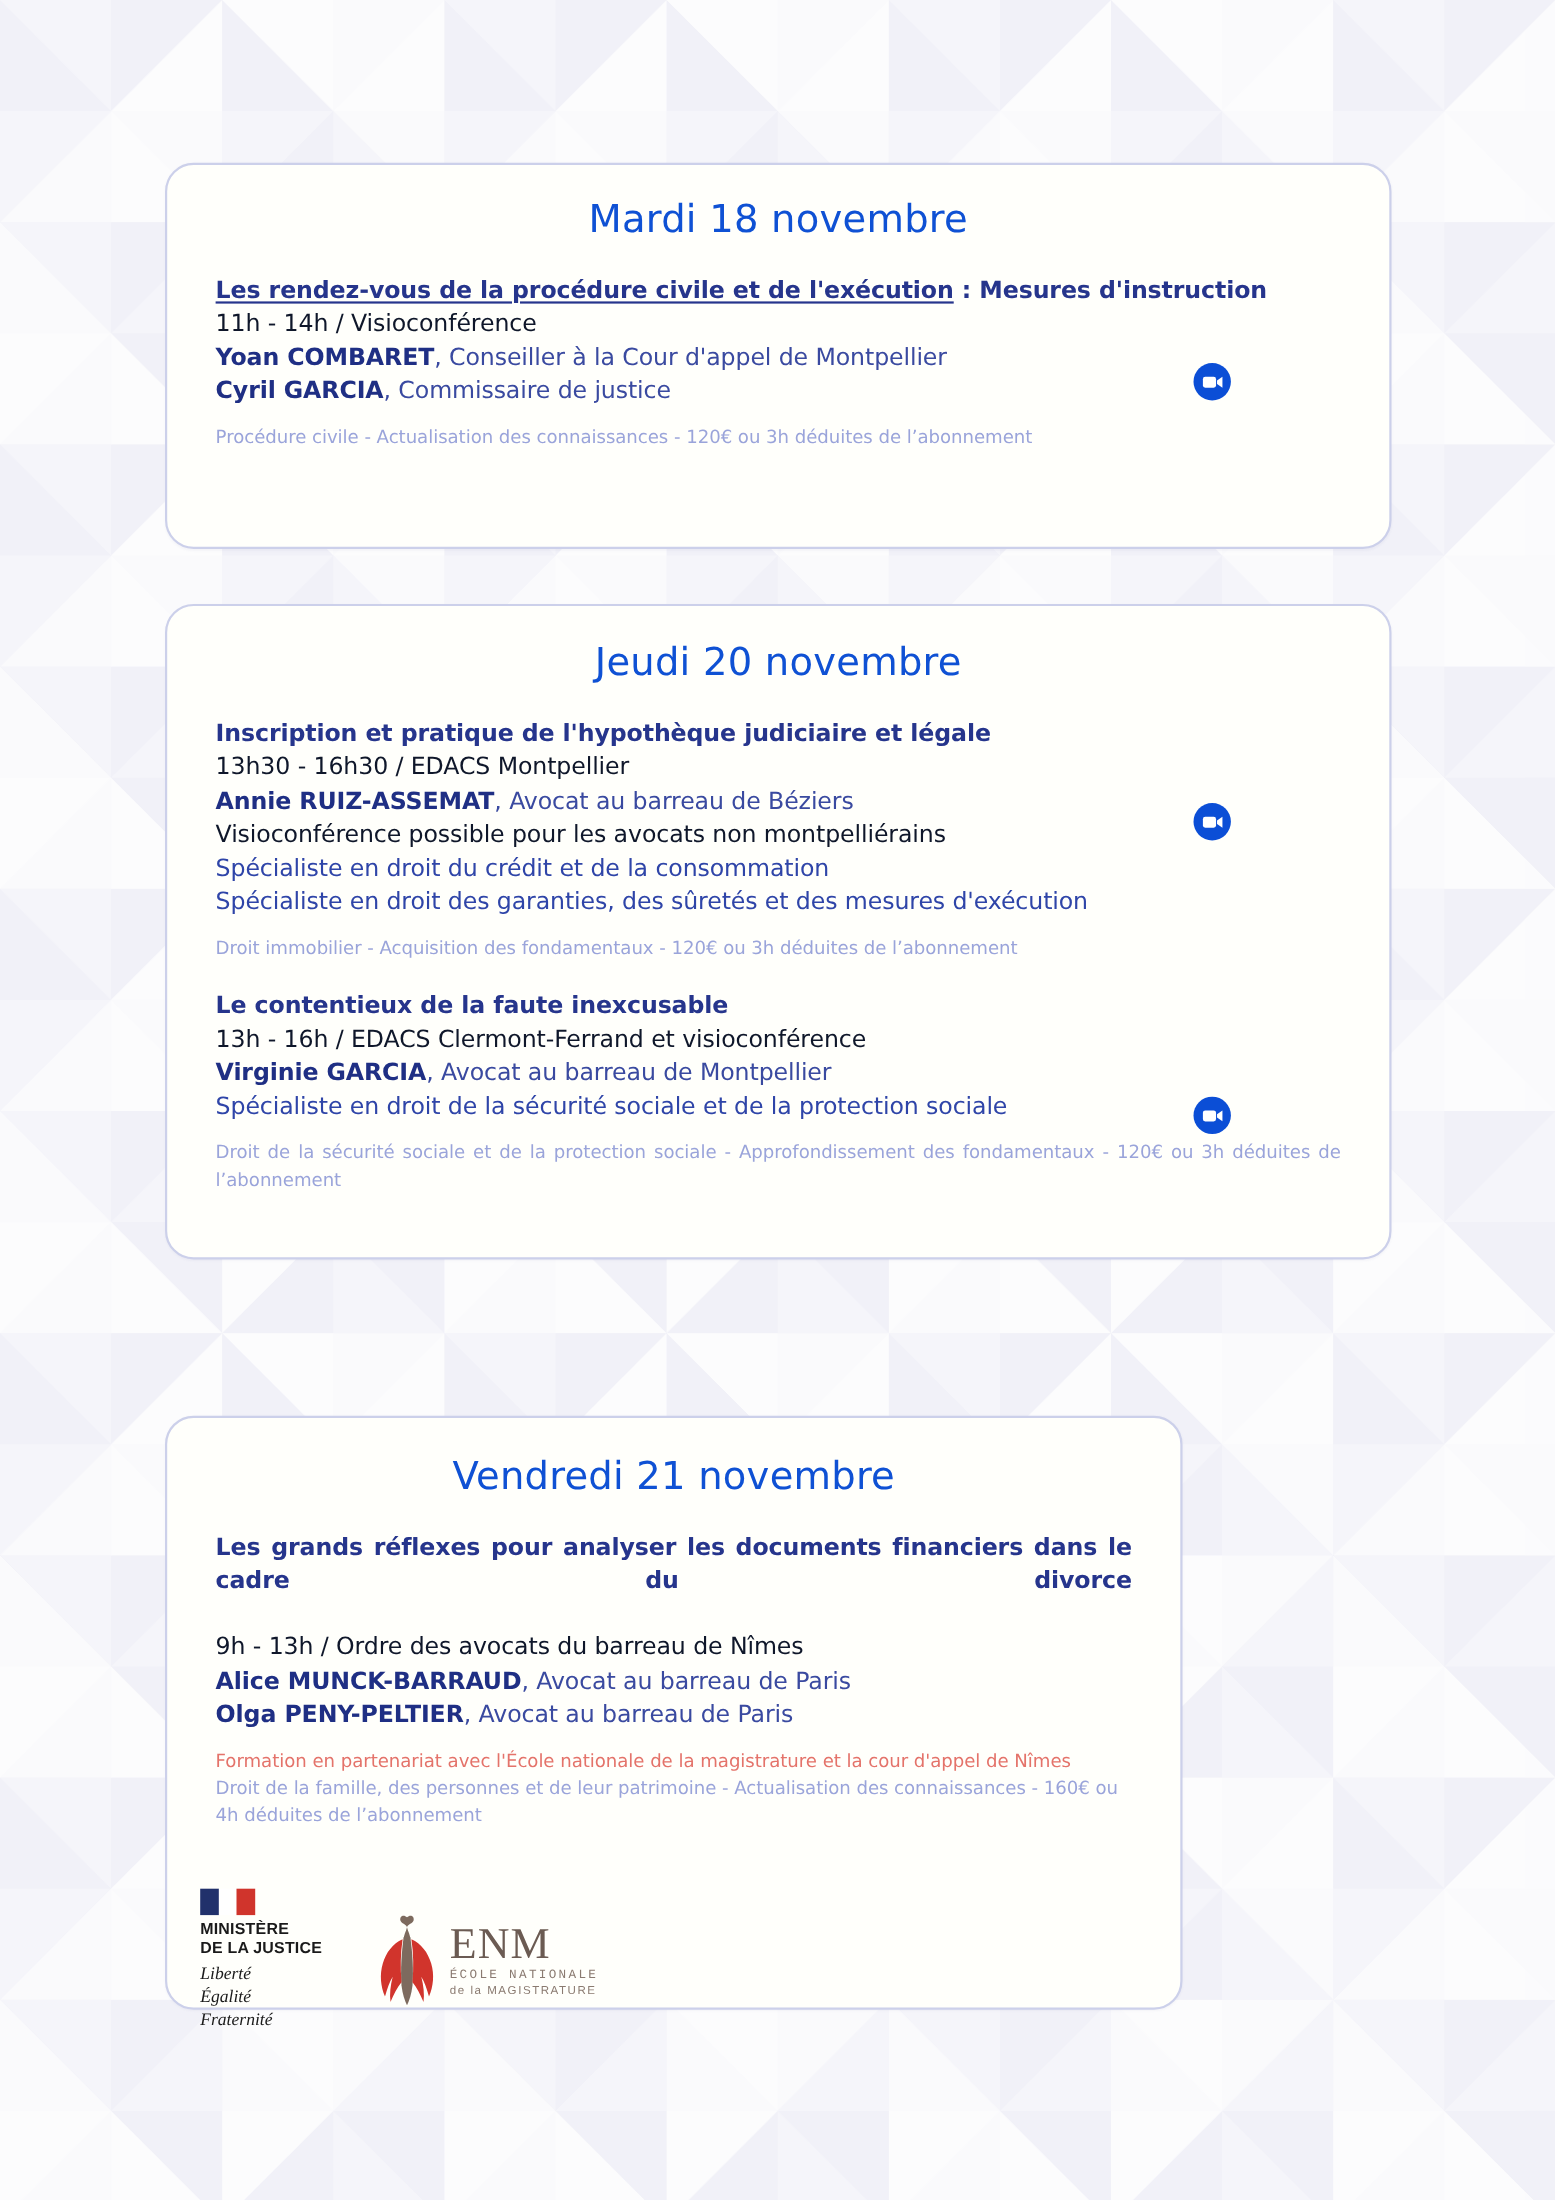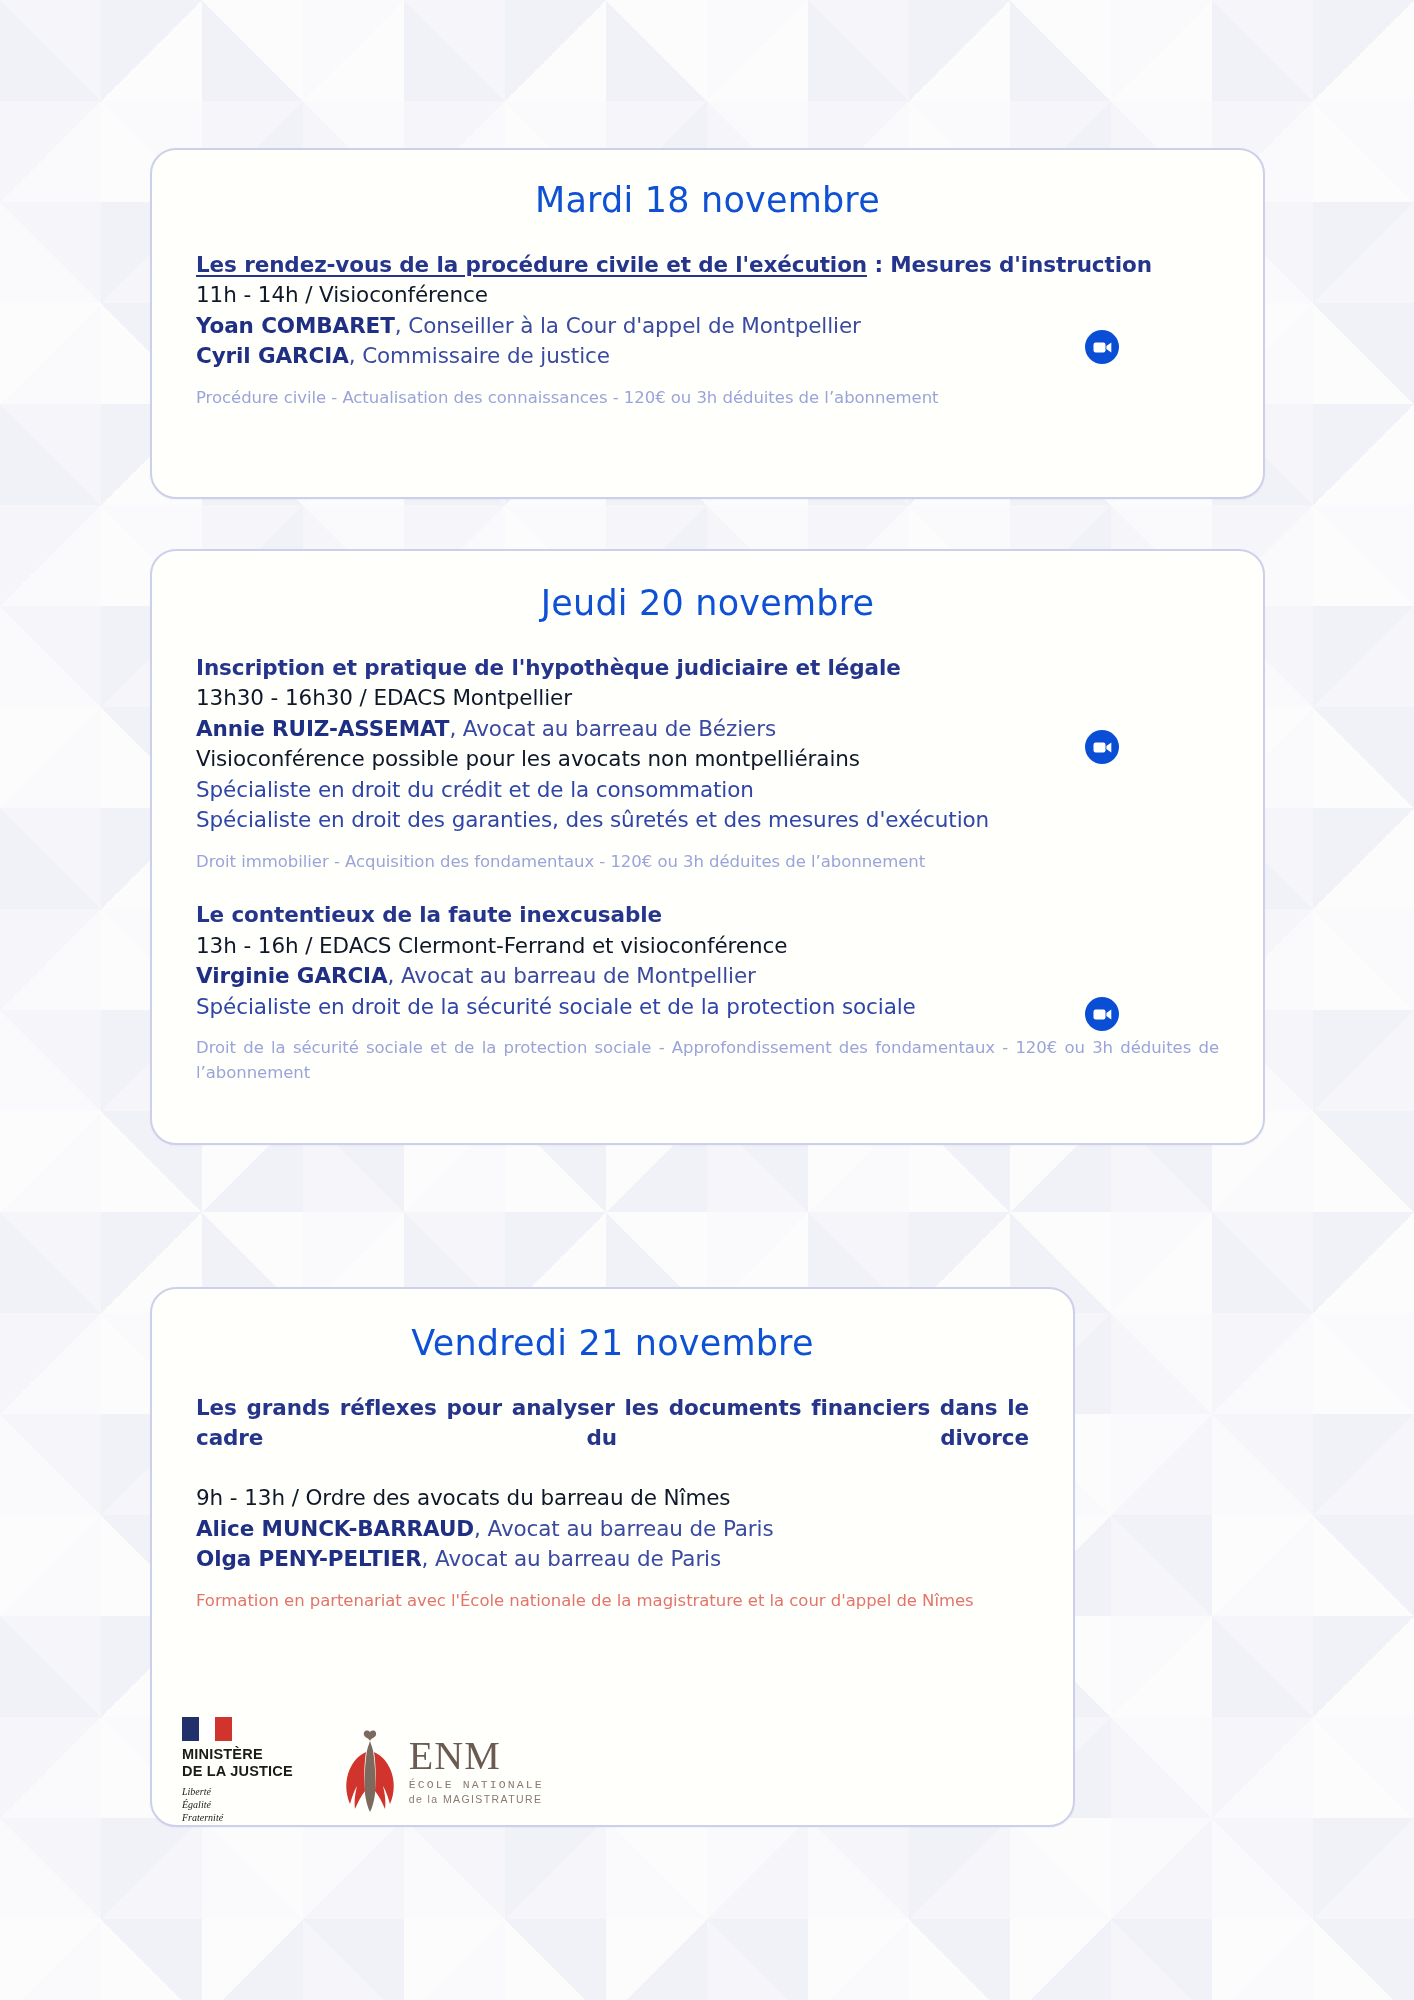--- a/index.html
+++ b/index.html
@@ -133,21 +133,21 @@
   .flag .r { flex:1; background:#d0342c; }
   .min-l1, .min-l2 {
     font-family:"Liberation Sans", sans-serif;
     font-weight:bold; font-size:14.5px; color:#1a1a1a;
     line-height:1.18; letter-spacing:.2px;
   }
   .min-devise {
     margin-top:5px;
     font-family:"Liberation Serif", serif;
     font-style: italic;
-    font-size:10px; color:#1a1a1a; line-height:1.3;
+    font-size:16px; color:#1a1a1a; line-height:1.3;
   }
   .logo-enm { display:flex; align-items:center; gap:10px; }
   .enm-text { display:flex; flex-direction:column; }
   .enm-main {
     font-family:"Liberation Serif", serif;
     font-size:40px; color:#6b5b52; line-height:.95; letter-spacing:1px;
   }
   .enm-sub1 {
     font-family:Liberation Mono, monospace;
     font-size:11.5px; color:#8a7a70; letter-spacing:2.1px; margin-top:3px;
@@ -213,20 +213,21 @@
     <div class="card-inner">
       <div class="day-title">Vendredi 21 novembre</div>
       <div class="events">
 
         <div class="event first">
           <div class="ev-title justified">Les grands réflexes pour analyser les documents financiers dans le cadre du divorce</div>
           <div class="ev-line">9h - 13h / Ordre des avocats du barreau de Nîmes</div>
           <div class="ev-line person"><b>Alice MUNCK-BARRAUD</b><span>, Avocat au barreau de Paris</span></div>
           <div class="ev-line person"><b>Olga PENY-PELTIER</b><span>, Avocat au barreau de Paris</span></div>
           <div class="note red">Formation en partenariat avec l'École nationale de la magistrature et la cour d'appel de Nîmes</div>
+          <div class="note" style="margin-top:0;">Droit de la famille, des personnes et de leur patrimoine - Actualisation des connaissances - 160€ ou 4h déduites de l’abonnement</div>
         </div>
 
       </div>
     </div>
   </div>
 
   <div class="vid-icon" id="icon-0">
     <svg width="19" height="13" viewBox="0 0 19 13" aria-hidden="true">
       <rect x="0.5" y="1.5" width="12" height="10" rx="2.2" fill="#ffffff"></rect>
       <path d="M13.4 5.0 L18.3 1.6 L18.3 11.4 L13.4 8.0 Z" fill="#ffffff"></path>

